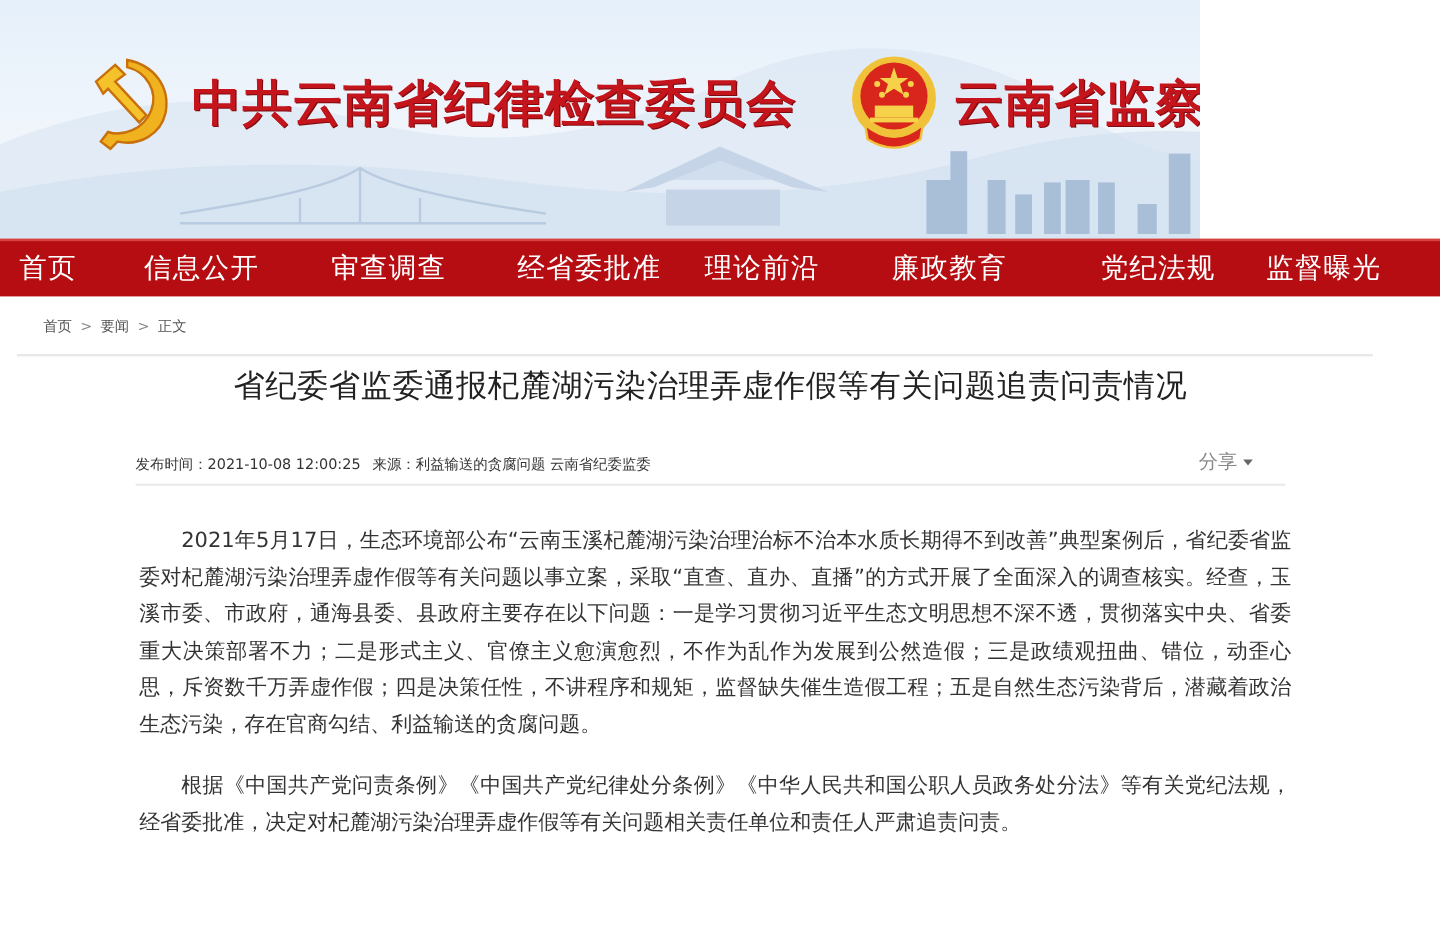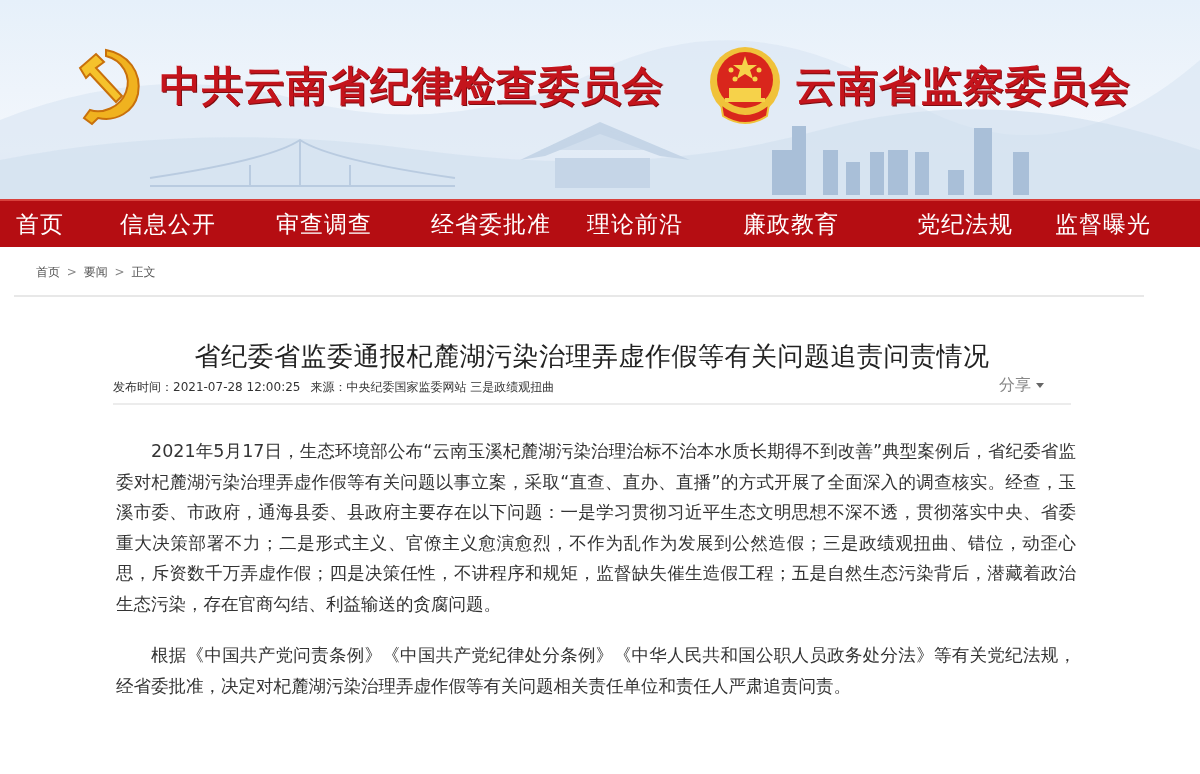--- a/index.html
+++ b/index.html
@@ -3,21 +3,21 @@
 <meta charset="utf-8">
 <style>
   html, body { margin:0; padding:0; }
   body {
     width:1200px; height:774px; overflow:hidden; background:#ffffff;
     font-family: "DejaVu Sans", "Liberation Sans", sans-serif;
     position:relative;
   }
   
   .banner {
-    position:absolute; left:0; top:0; width:1200px; height:199px; overflow:hidden;
+    position:absolute; left:0; top:0; width:1000px; height:199px; overflow:hidden;
     background: linear-gradient(180deg, #e6f0fa 0%, #eef4fb 45%, #f3f7fc 75%, #eaf1f9 100%);
   }
   .banner .mtn { position:absolute; left:0; top:0; width:1200px; height:199px; }
   .emblem-party { position:absolute; left:66px; top:46px; width:80px; height:80px; }
   .emblem-nation { position:absolute; left:707px; top:44px; width:76px; height:82px; }
   .title-left, .title-right {
     position:absolute; top:58px; font-size:41px; font-weight:bold; color:#c4141c;
     letter-spacing:1px; line-height:56px;
     text-shadow: 1px 1px 0 #7d0b0f, 0 0 2px rgba(255,255,255,.5);
     white-space:nowrap;
@@ -44,21 +44,21 @@
   }
   .breadcrumb span { margin-right:3px; }
   .breadcrumb .sep { color:#888; }
   .divider-top {
     position:absolute; left:14px; top:295px; width:1130px; height:2px;
     background:#e8e8e8;
   }
 
   
   .article-title {
-    position:absolute; left:0; top:339px; width:1184px; text-align:center;
+    position:absolute; left:0; top:304px; width:1184px; text-align:center;
     font-size:26px; color:#222; white-space:nowrap; letter-spacing:.5px;
   }
   .meta {
     position:absolute; left:113px; top:379px; font-size:12px; color:#333;
     white-space:nowrap;
   }
   .meta .gap { display:inline-block; width:10px; }
   .share {
     position:absolute; left:999px; top:375px; font-size:16px; color:#888;
     cursor:pointer; white-space:nowrap;
@@ -154,21 +154,21 @@
   <span class="sep">&gt;</span>
   <span>要闻</span>
   <span class="sep">&gt;</span>
   <span>正文</span>
 </div>
 <div class="divider-top"></div>
 
 <h1 class="article-title" style="margin:0;font-weight:normal;">省纪委省监委通报杞麓湖污染治理弄虚作假等有关问题追责问责情况</h1>
 
 <div class="meta">
-  <span>发布时间：</span><span>2021-07-28 12:00:25</span><span class="gap"></span><span>来源：</span><span>中央纪委国家监委网站 三是政绩观扭曲</span>
+  <span>发布时间：</span><span>2021-10-08 12:00:25</span><span class="gap"></span><span>来源：</span><span>利益输送的贪腐问题 云南省纪委监委</span>
 </div>
 
 <div class="share">
   <span>分享</span><span class="caret"></span>
 </div>
 <div class="divider-meta"></div>
 
 <div class="content">
   <p>2021年5月17日，生态环境部公布“云南玉溪杞麓湖污染治理治标不治本水质长期得不到改善”典型案例后，省纪委省监委对杞麓湖污染治理弄虚作假等有关问题以事立案，采取“直查、直办、直播”的方式开展了全面深入的调查核实。经查，玉溪市委、市政府，通海县委、县政府主要存在以下问题：一是学习贯彻习近平生态文明思想不深不透，贯彻落实中央、省委重大决策部署不力；二是形式主义、官僚主义愈演愈烈，不作为乱作为发展到公然造假；三是政绩观扭曲、错位，动歪心思，斥资数千万弄虚作假；四是决策任性，不讲程序和规矩，监督缺失催生造假工程；五是自然生态污染背后，潜藏着政治生态污染，存在官商勾结、利益输送的贪腐问题。</p>
   <p>根据《中国共产党问责条例》《中国共产党纪律处分条例》《中华人民共和国公职人员政务处分法》等有关党纪法规，经省委批准，决定对杞麓湖污染治理弄虚作假等有关问题相关责任单位和责任人严肃追责问责。</p>

